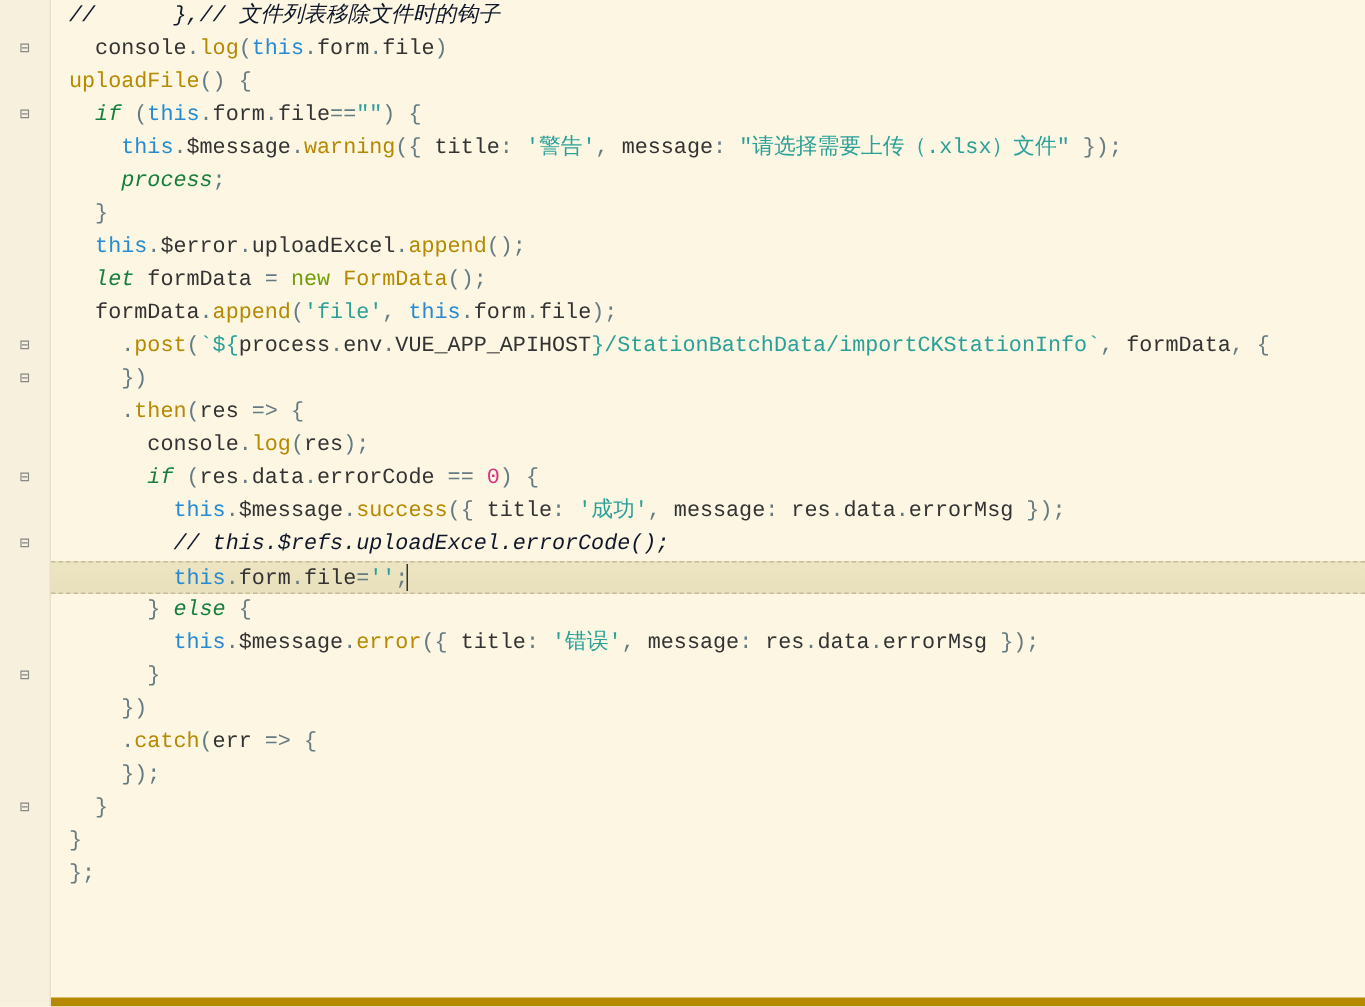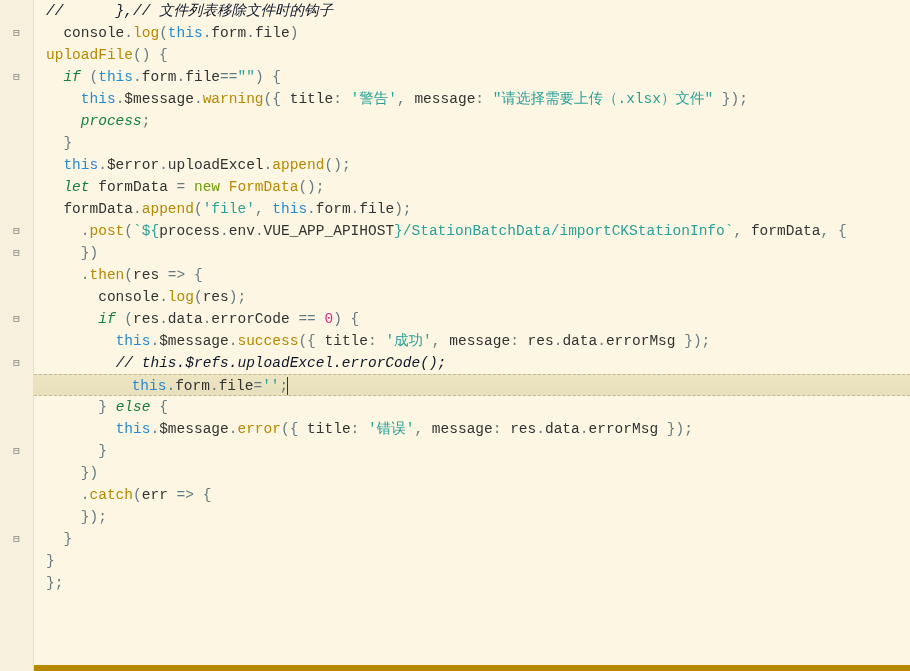--- a/index.html
+++ b/index.html
@@ -44,21 +44,21 @@
   .line {
     height: 22px;
     white-space: pre;
     position: relative;
   }
   .line.highlight {
     background: linear-gradient(#ede4c2, #e8dfbc);
     border-top: 1px dashed #c4bb99;
     border-bottom: 1px dashed #c4bb99;
     margin-left: -12px;
-    padding-left: 28px;
+    padding-left: 12px;
   }
   .bottom-bar {
     position: absolute;
     bottom: 0;
     left: 0;
     right: 0;
     height: 6px;
     background: #b58900;
   }
   

